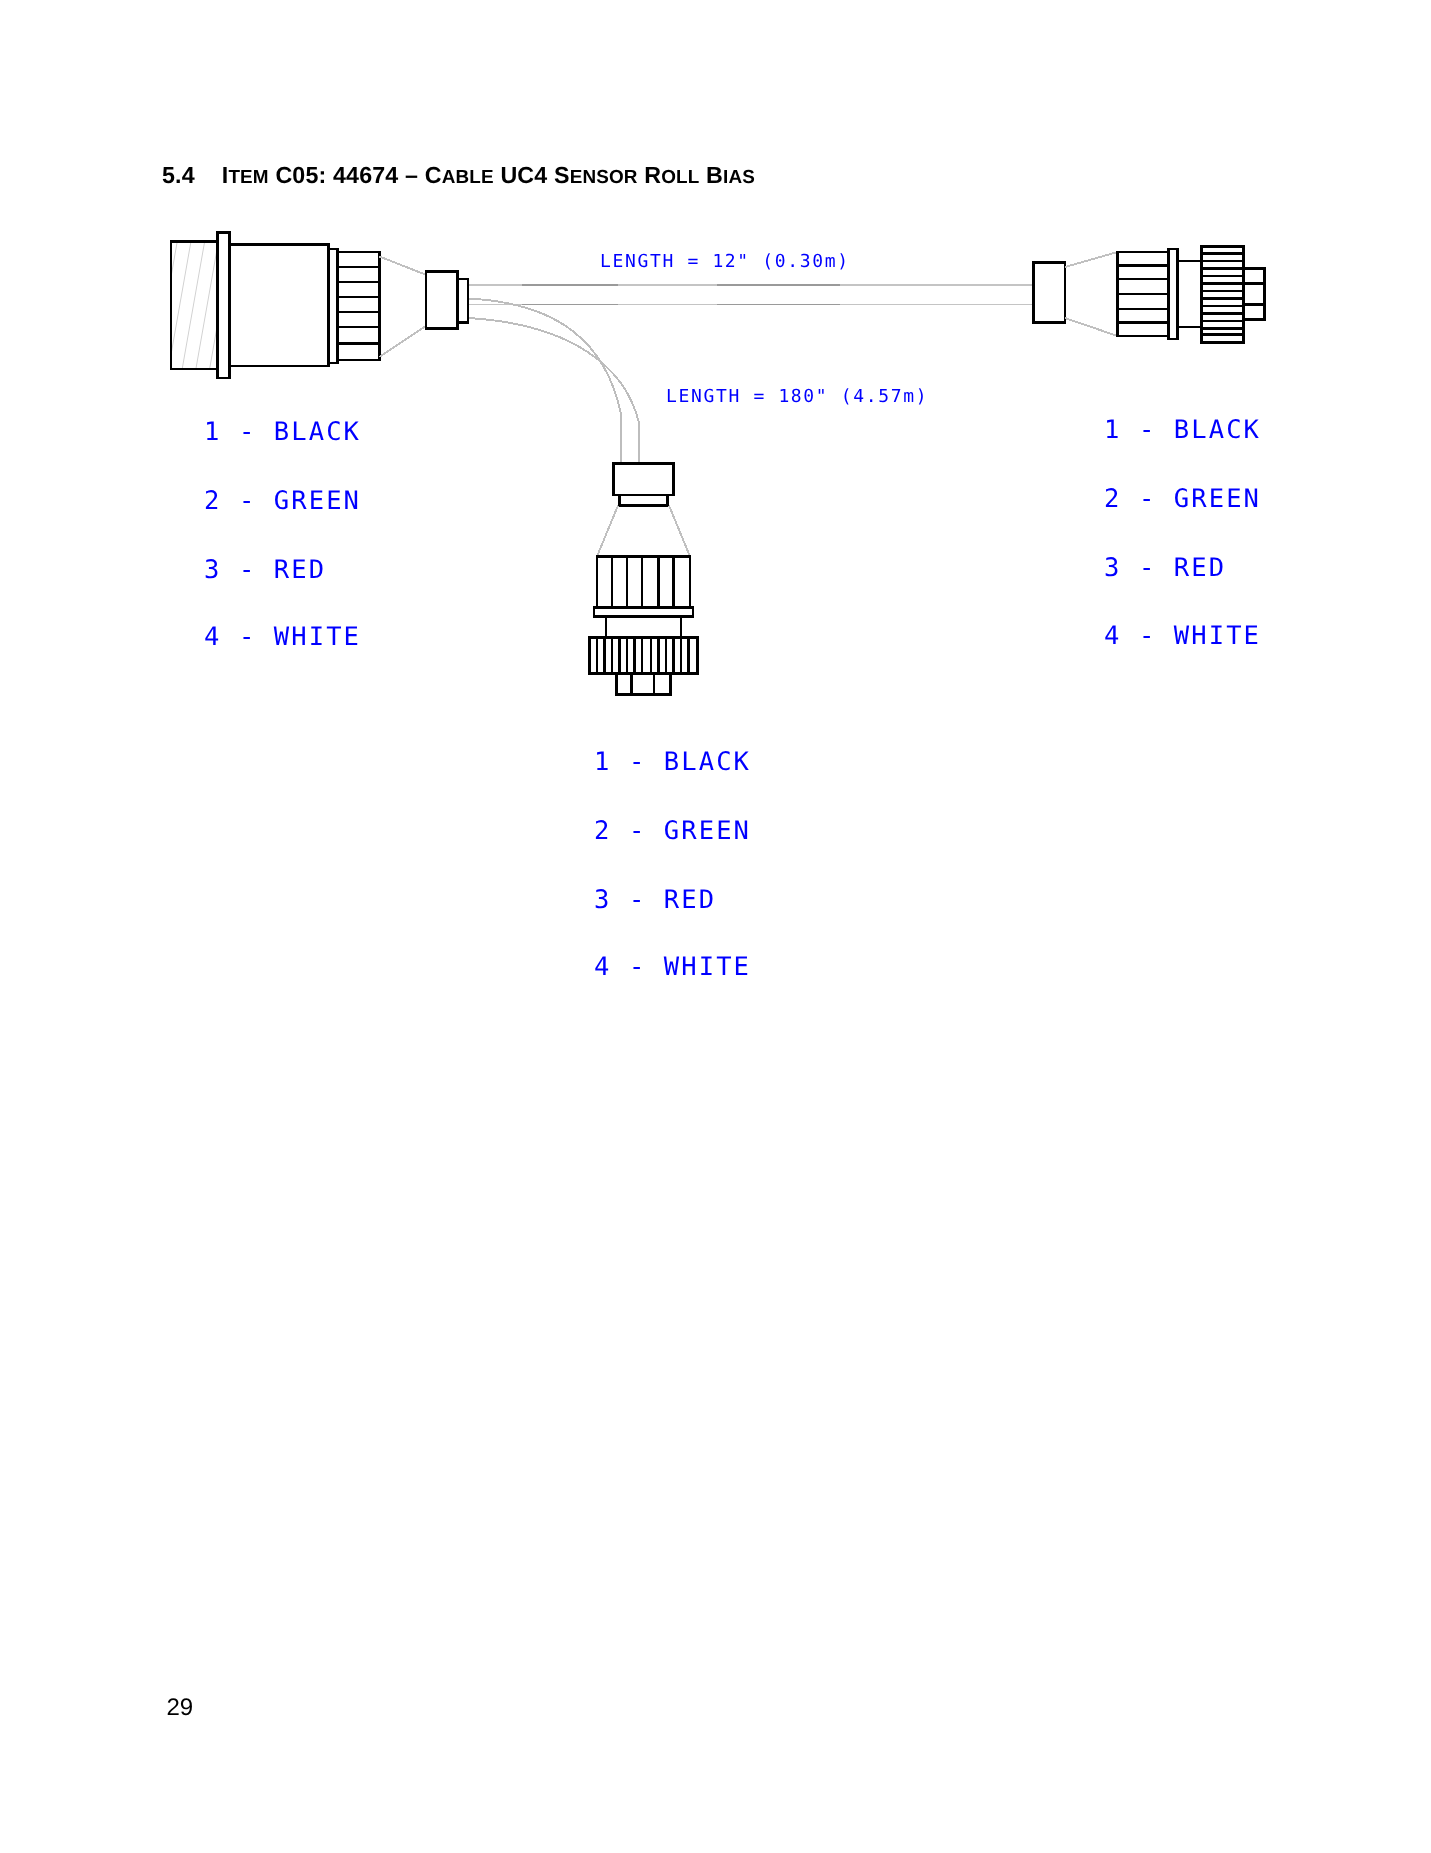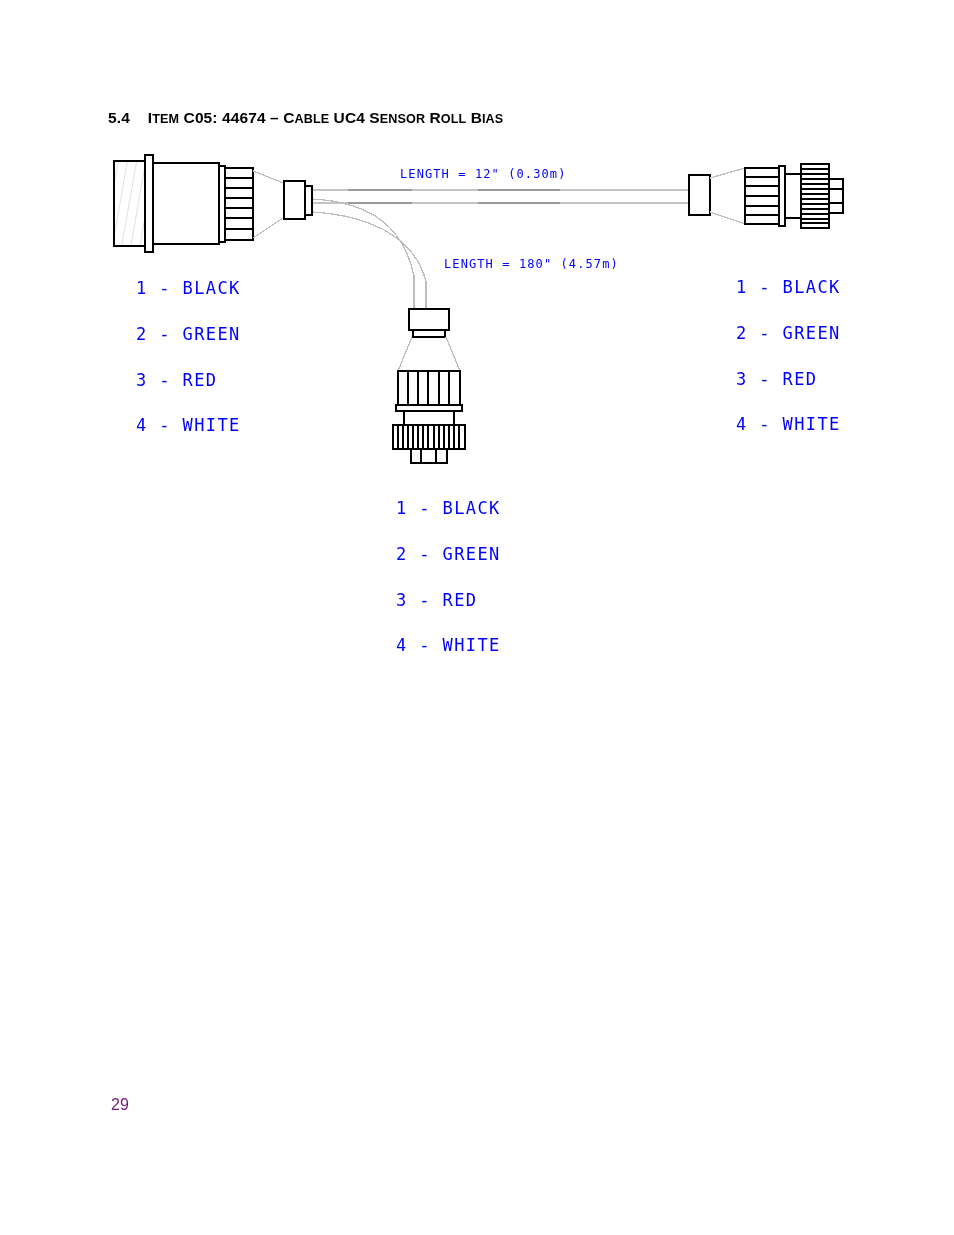--- a/index.html
+++ b/index.html
@@ -84,22 +84,22 @@
     letter-spacing: 1.1px;
     white-space: nowrap;
   }
   #length-top    { left: 400px; top: 167px; }
   #length-branch { left: 444px; top: 257px; }
 
   
   .page-number {
     position: absolute;
     left: 111px;
-    top: 1096px;
-    color: #701a75;
+    top: 1130px;
+    color: #000000;
     font-family: "Liberation Sans", sans-serif;
     font-size: 16px;
   }
 </style>
 </head>
 <body>
 
 <div class="page">
 
   <div class="heading">

